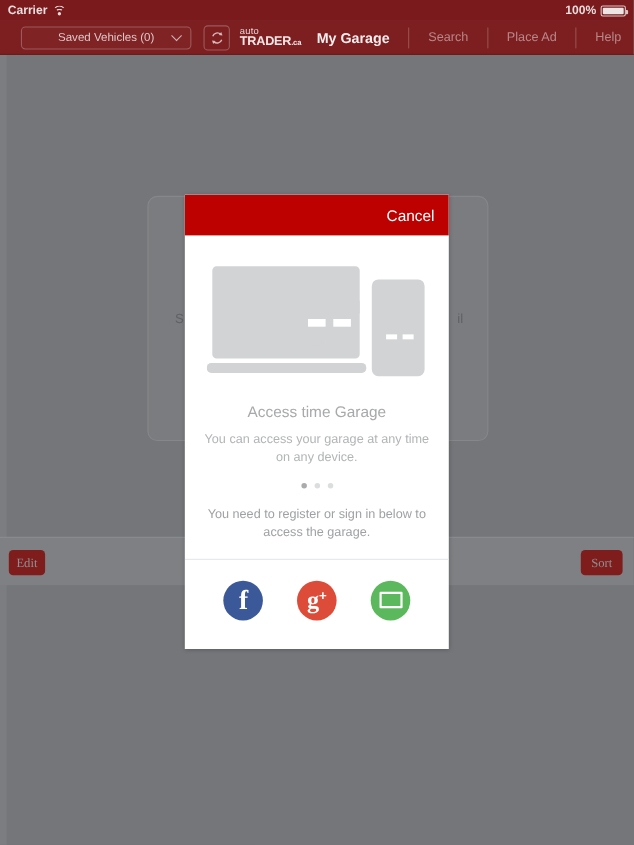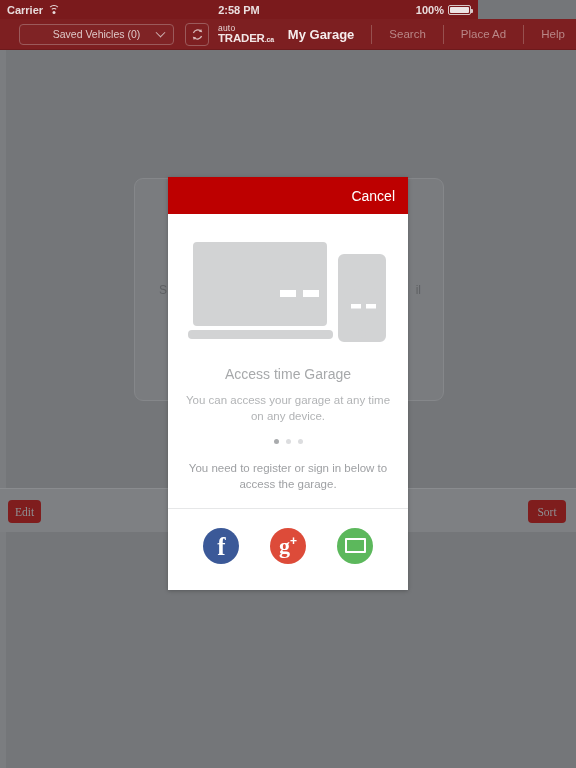--- a/index.html
+++ b/index.html
@@ -7,21 +7,21 @@
   body {
     font-family:"Liberation Sans", sans-serif;
     background:#747679;
     overflow:hidden;
     position:relative;
     -webkit-font-smoothing:antialiased;
   }
 
   
   #status-bar{
-    position:absolute; top:0; left:0; width:478px; height:19px;
+    position:absolute; top:0; left:0; width:576px; height:19px;
     background:#7a1a1c;
     display:flex; align-items:center;
     padding:0 7px;
     color:#e8dcdc; font-size:11px; font-weight:bold;
   }
   #status-left{ display:flex; align-items:center; gap:5px; }
   .wifi-ico{ display:inline-block; width:12px; height:9px; position:relative; }
   .wifi-ico i{
     position:absolute; left:50%; transform:translateX(-50%);
     border:1.5px solid #e8dcdc; border-bottom-color:transparent;
@@ -216,21 +216,20 @@
 
 <div id="status-bar">
   <div id="status-left">
     <span>Carrier</span>
     <span class="wifi-ico">
         <i></i>
         <i></i>
         <i></i>
       </span>
   </div>
-  <div id="status-center">2:58 PM</div>
   <div id="status-right">
     <span>100%</span>
     <span class="batt">
         <span></span>
       </span>
   </div>
 </div>
 
 <div id="nav-bar">
 

